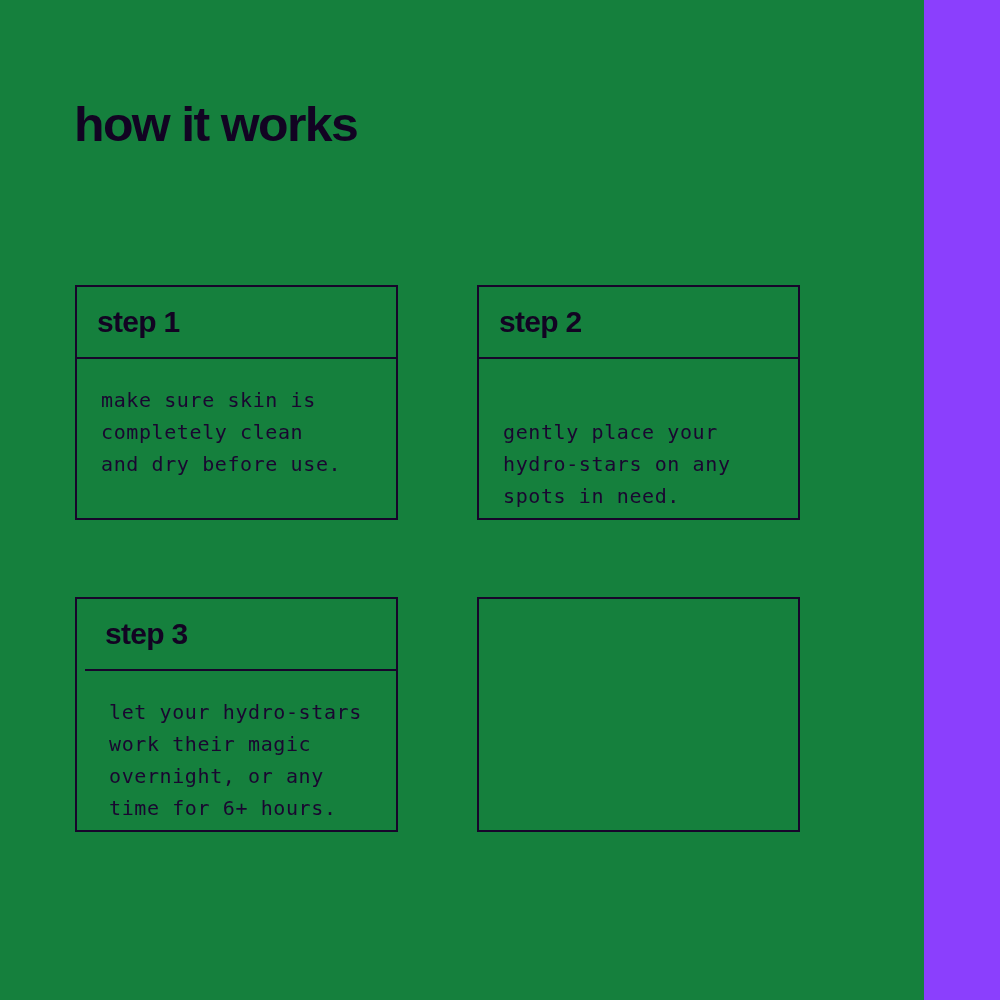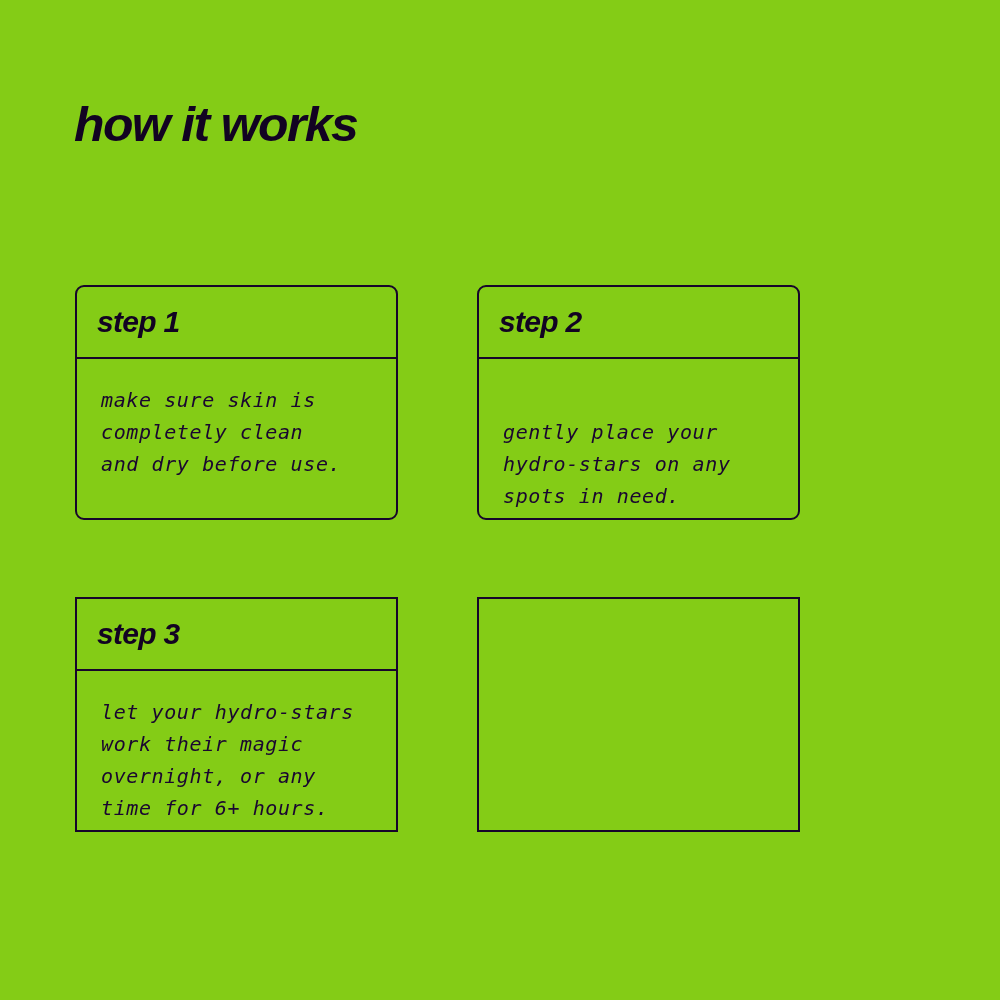--- a/index.html
+++ b/index.html
@@ -11,24 +11,23 @@
     width: 1000px;
     height: 1000px;
     overflow: hidden;
     background: #8B3FFD;
     font-family: "Liberation Sans", sans-serif;
     -webkit-font-smoothing: antialiased;
   }
 
   .page {
     position: relative;
-    width: 1000px;
+    width: 924px;
     height: 1000px;
-    background: #84cc16;
-    font-style: italic;
+    background: #15803d;
   }
 
   
   .page-title {
     position: absolute;
     left: 74px;
     top: 99px;
     font-family: "Liberation Sans", sans-serif;
     font-size: 49px;
     font-weight: 700;
@@ -46,22 +45,22 @@
     box-sizing: border-box;
     border: 2px solid #17052B;
     background: transparent;
     display: flex;
     flex-direction: column;
   }
 
   
   .card.col-1 { left: 75px;  width: 323px; }
   .card.col-2 { left: 477px; width: 323px; gap: 32px; }
-  .card.row-1 { top: 285px;  height: 235px; border-radius: 9px; }
-  .card.row-2 { top: 597px;  height: 235px; }
+  .card.row-1 { top: 285px;  height: 235px; }
+  .card.row-2 { top: 597px;  height: 235px; padding-left: 8px; }
 
   .card-header {
     box-sizing: border-box;
     height: 72px;
     flex: 0 0 72px;
     border-bottom: 2px solid #17052B;
     display: flex;
     align-items: center;
     padding: 0 0 0 20px;
   }

